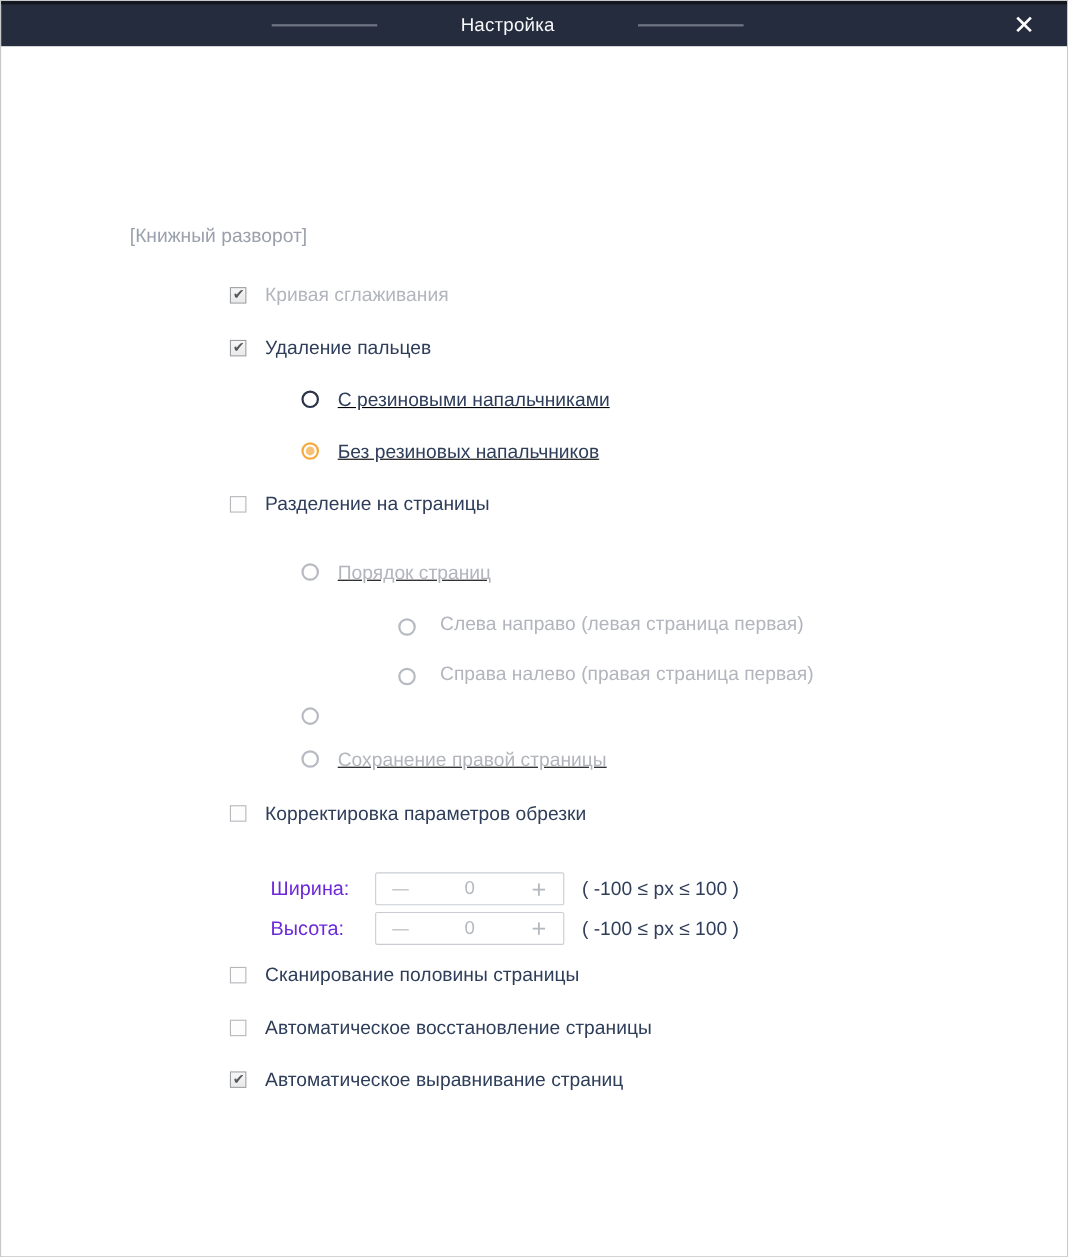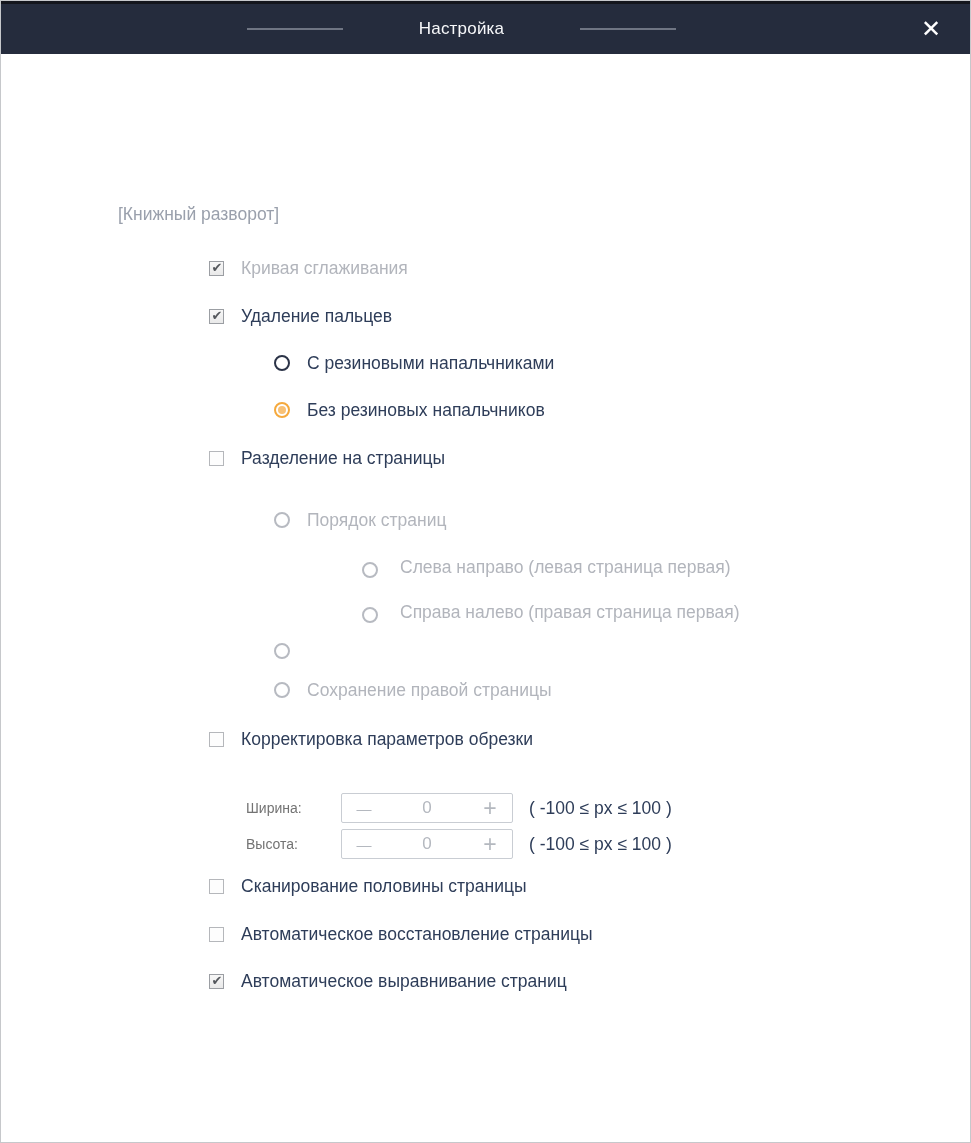--- a/index.html
+++ b/index.html
@@ -3,40 +3,40 @@
 <meta charset="utf-8">
 <style>
   html,body { margin:0; padding:0; background:#e9e9e9; }
   body { font-family:"Liberation Sans", sans-serif; }
   .dialog {
     position:relative; width:971px; height:1143px; background:#ffffff;
     border:1px solid #c6c8cb; box-sizing:border-box; overflow:hidden;
   }
   
   .titlebar {
-    position:absolute; top:0; left:0; right:0; height:53px;
+    position:absolute; top:0; left:0; right:0; height:41px;
     background:#252c3d; border-top:3px solid #14161d; box-sizing:border-box;
   }
   .title-group {
     position:absolute; left:0; right:0; top:0; bottom:0;
     display:flex; align-items:center; justify-content:center; gap:76px;
     transform:translateX(-24px);
   }
   .deco-line { width:96px; height:2px; background:#6f7583; }
   .title { color:#f7f8fa; font-size:17px; letter-spacing:.2px; }
   .close-btn {
     position:absolute; right:22px; top:50%; transform:translateY(-50%);
     width:34px; height:34px; display:flex; align-items:center; justify-content:center;
     color:#ffffff; font-size:24px; font-weight:300; cursor:pointer;
   }
   
   .section-label { position:absolute; left:117px; top:203px; font-size:17.5px; color:#9aa0ac; }
   
   .row { position:absolute; display:flex; align-items:center; height:22px; }
-  .lvl1 { left:208px; } .lvl2 { left:273px; } .lvl3 { left:361px;align-items:flex-end; }
+  .lvl1 { left:208px; } .lvl2 { left:273px;text-decoration:underline; } .lvl3 { left:361px;align-items:flex-end; }
   .lbl { font-size:17.5px; color:#2e3d59; margin-left:17px; white-space:nowrap; }
   .lvl3 .lbl { margin-left:22px; }
   .row.disabled .lbl { color:#b2b5bc; }
   
   .checkbox {
     width:15px; height:15px; box-sizing:border-box; position:relative; flex:none;
     border:1px solid #b5b7bb; background:#fdfdfd;
   }
   .checkbox.checked { border-color:#9b9ea3; background:linear-gradient(#f7f7f7,#e9e9e9); }
   .check-glyph {
@@ -50,21 +50,21 @@
     border:2.5px solid #2b3347; background:#ffffff; position:relative;
   }
   .row.disabled .radio { border-width:2px; border-color:#b7bac1; }
   .radio.selected { border:2px solid #f5a93d; }
   .radio.selected::after {
     content:""; position:absolute; left:50%; top:50%; transform:translate(-50%,-50%);
     width:8px; height:8px; border-radius:50%; background:#f8c176;
   }
   
   .field-row { position:absolute; left:245px; display:flex; align-items:center; height:30px; }
-  .field-label { width:95px; font-size:14px; color:#737373; }
+  .field-label { width:95px; font-size:18px; color:#6d28d9; }
   .stepper {
     width:172px; height:30px; box-sizing:border-box; border:1px solid #c9cdd3;
     border-radius:2px; display:flex; align-items:center; background:#ffffff;
   }
   .stepper .minus { width:44px; text-align:center; color:#b4b8bf; font-size:15px; }
   .stepper .value { flex:1; text-align:center; color:#b4b8bf; font-size:17px; }
   .stepper .plus  { width:44px; text-align:center; color:#b4b8bf; font-size:23px; font-weight:300; }
   .range-hint { margin-left:16px; font-size:17.5px; color:#2e3d59; white-space:nowrap; }
 </style>
 </head>

